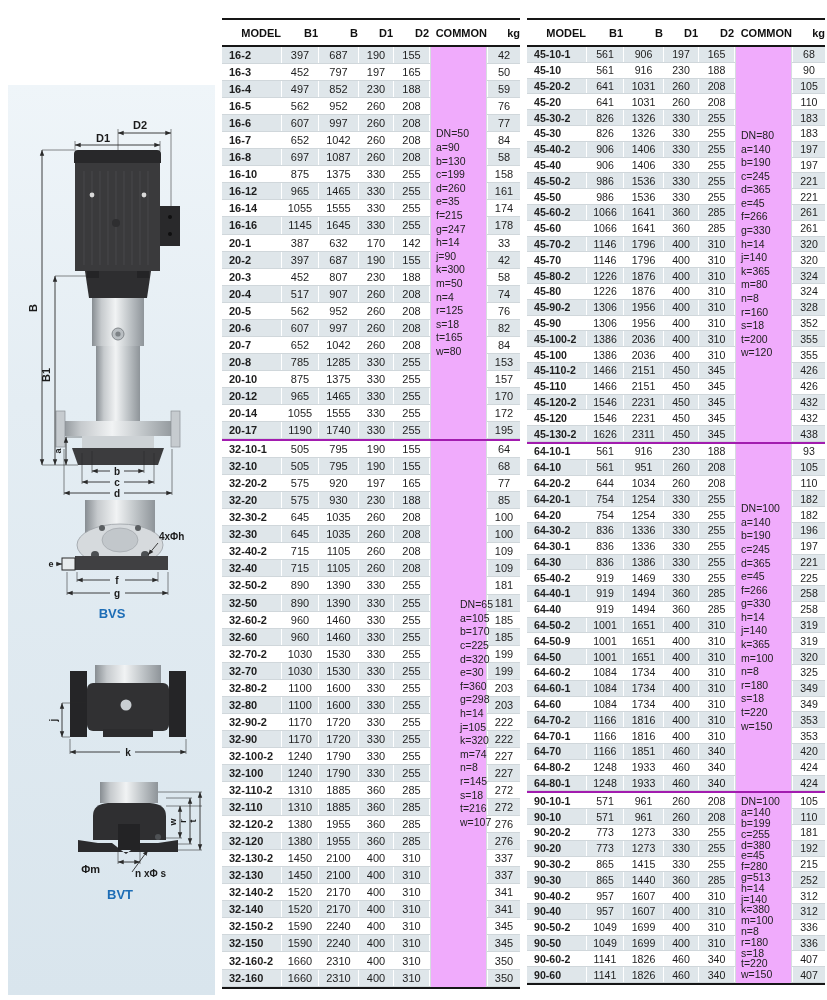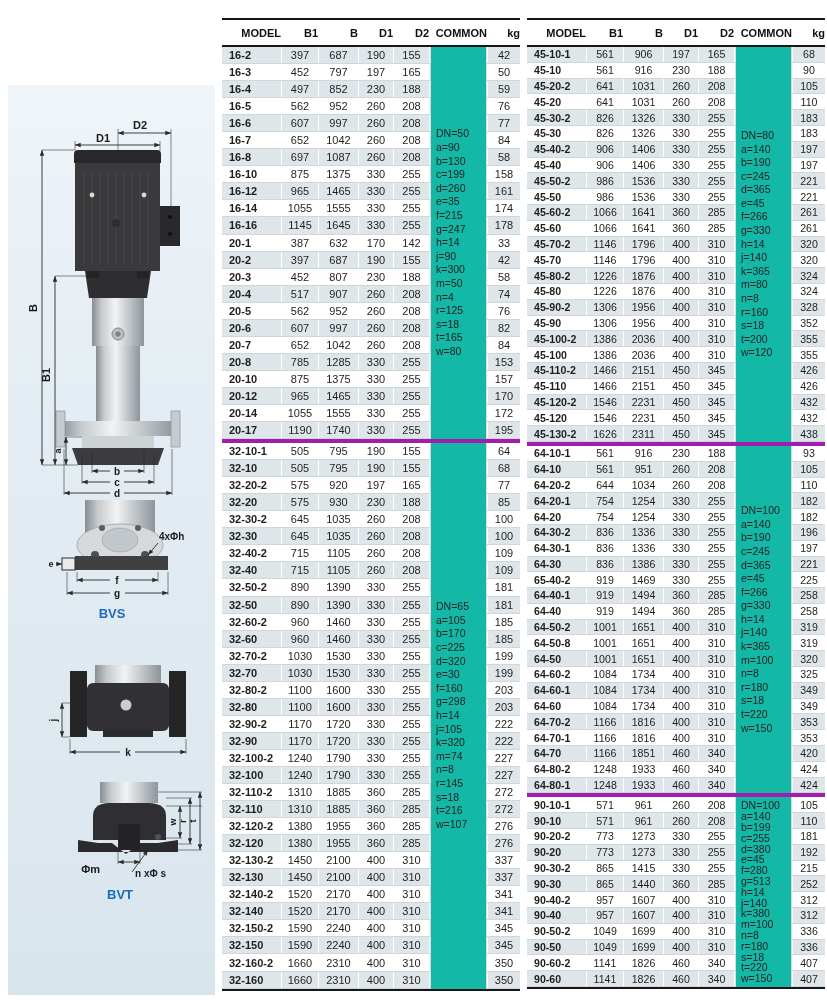--- a/index.html
+++ b/index.html
@@ -22,29 +22,29 @@
 
   
   .dim-table{position:absolute;top:18px;width:298px;background:#fff;
              border-top:2px solid #161616;border-bottom:2px solid #161616}
   #table-left{left:222px;--rh:17.05px}
   #table-right{left:527px;--rh:15.8px}
   .thead,.trow{display:grid;grid-template-columns:59px 36px 39px 34px 35px 57px 32px;column-gap:1px}
   .thead{height:27px;align-items:center;border-bottom:2px solid #161616}
   .hcell{font-weight:700;font-size:11px;text-align:right;color:#101010}
   .tgroup{position:relative}
-  .tgroup+.tgroup{border-top:4px solid #a21caf}
+  .tgroup+.tgroup{border-top:2px solid #a21caf}
   .trow{height:var(--rh);border-bottom:1px solid #d0d7db}
   .tgroup .trow:last-child{border-bottom:none}
   .cell{display:flex;align-items:center;justify-content:center;font-size:11px;color:#1e1e1e;height:100%}
   #table-right .cell{font-size:10.6px}
   .cell.c0{justify-content:flex-start;padding-left:7px;font-weight:700}
   .shade .cell{background:#dfe6ea}
   .cell.c5{background:transparent !important}
-  .common-strip{position:absolute;top:0;bottom:0;left:208px;width:57px;background:#14b8a6;z-index:2;
+  .common-strip{position:absolute;top:0;bottom:0;left:208px;width:57px;background:#f0abfc;z-index:2;
                 display:flex;align-items:center;border-left:1px solid #d6dcdf;border-right:1px solid #d6dcdf}
   .common-text{font-size:10.5px;color:#222;padding-left:5px;width:100%}
   .common-text div{white-space:nowrap}
 </style>
 </head>
 <body>
 
 <div class="page">
 
   <div class="panel">
@@ -770,28 +770,28 @@
           <div class="trow shade">
             <div class="cell c0">32-160</div>
             <div class="cell c1">1660</div>
             <div class="cell c2">2310</div>
             <div class="cell c3">400</div>
             <div class="cell c4">310</div>
             <div class="cell c5"></div>
             <div class="cell c6">350</div>
           </div>
           <div class="common-strip">
-            <div class="common-text" style="line-height: 13.6px;">
+            <div class="common-text" style="line-height: 13.6px; margin-left: 24px;">
               <div>DN=65</div>
               <div>a=105</div>
               <div>b=170</div>
               <div>c=225</div>
               <div>d=320</div>
               <div>e=30</div>
-              <div>f=160</div>
+              <div>f=360</div>
               <div>g=298</div>
               <div>h=14</div>
               <div>j=105</div>
               <div>k=320</div>
               <div>m=74</div>
               <div>n=8</div>
               <div>r=145</div>
               <div>s=18</div>
               <div>t=216</div>
               <div>w=107</div>
@@ -1163,21 +1163,21 @@
           <div class="trow shade">
             <div class="cell c0">64-50-2</div>
             <div class="cell c1">1001</div>
             <div class="cell c2">1651</div>
             <div class="cell c3">400</div>
             <div class="cell c4">310</div>
             <div class="cell c5"></div>
             <div class="cell c6">319</div>
           </div>
           <div class="trow">
-            <div class="cell c0">64-50-8</div>
+            <div class="cell c0">64-50-9</div>
             <div class="cell c1">1001</div>
             <div class="cell c2">1651</div>
             <div class="cell c3">400</div>
             <div class="cell c4">310</div>
             <div class="cell c5"></div>
             <div class="cell c6">319</div>
           </div>
           <div class="trow shade">
             <div class="cell c0">64-50</div>
             <div class="cell c1">1001</div>

